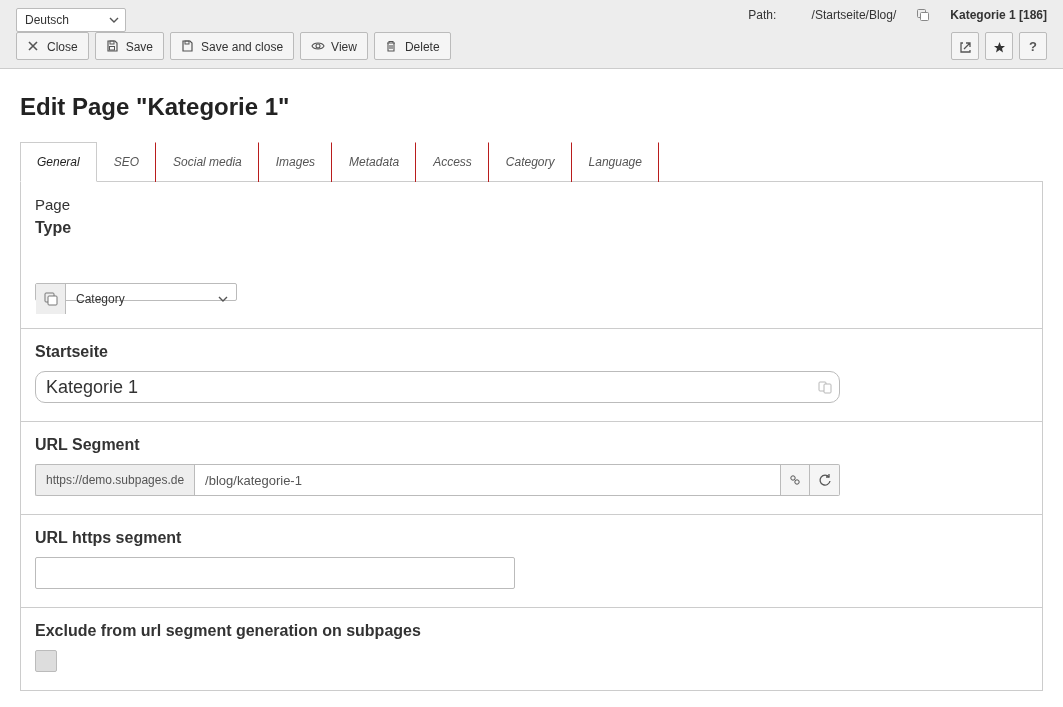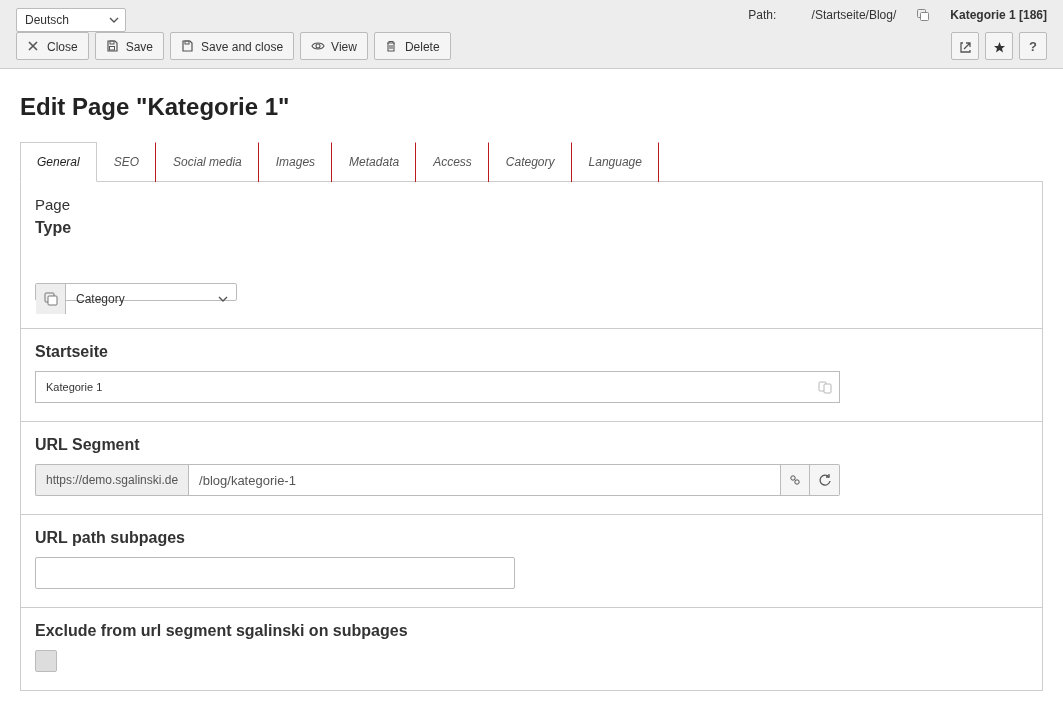--- a/index.html
+++ b/index.html
@@ -36,21 +36,21 @@
 .section { padding: 14px 14px 18px 14px; border-bottom: 1px solid #ccc; }
 .section:last-child { border-bottom: none; }
 .section-heading { font-size: 15px; font-weight: 400; color: #333; margin-bottom: 6px; }
 .label { font-size: 16px; font-weight: 700; color: #333; margin-bottom: 10px; display: block; }
 
 .type-select { display: inline-flex; align-items: flex-start; border: 1px solid #bbb; border-radius: 2px; background: #fff; height: 18px; margin-top: 36px; }
 .type-select .icon-box { width: 30px; height: 30px; display: flex; align-items: center; justify-content: center; background: #eee; border-right: 1px solid #bbb; }
 .type-select .sel-body { padding: 0 28px 0 10px; position: relative; min-width: 170px; height: 30px; display: flex; align-items: center; }
 .type-select .chev { position: absolute; right: 8px; top: 50%; transform: translateY(-50%); }
 
-.text-input { width: 100%; max-width: 805px; height: 32px; border: 1px solid #bbb; border-radius: 0; padding: 0 34px 0 10px; font-size: 11px; color: #333; background: #fff; position: relative; }
+.text-input { width: 100%; max-width: 805px; height: 32px; border: 1px solid #bbb; border-radius: 10px; padding: 0 34px 0 10px; font-size: 18px; color: #333; background: #fff; position: relative; }
 .input-wrap { position: relative; max-width: 805px; }
 .input-wrap .suffix-icon { position: absolute; right: 8px; top: 50%; transform: translateY(-50%); opacity: .6; }
 
 .url-group { display: flex; max-width: 805px; }
 .url-prefix { background: #eee; border: 1px solid #bbb; border-right: none; border-radius: 2px 0 0 2px; padding: 0 10px; height: 32px; display: flex; align-items: center; color: #555; font-size: 12px; }
 .url-input { flex: 1; height: 32px; border: 1px solid #bbb; border-right: none; padding: 0 10px; font-size: 13px; color: #555; background: #fff; }
 .url-btn { width: 30px; height: 32px; border: 1px solid #bbb; background: #f5f5f5; display: flex; align-items: center; justify-content: center; cursor: pointer; }
 .url-btn + .url-btn { border-left: none; }
 .url-btn:last-child { border-radius: 0 2px 2px 0; }
 
@@ -201,21 +201,21 @@
               <rect x="1" y="2" width="7" height="9" rx="1" fill="none" stroke="#888"></rect>
               <rect x="6" y="4" width="7" height="9" rx="1" fill="#fff" stroke="#888"></rect>
             </svg>
         </span>
       </div>
     </div>
 
     <div class="section">
       <label class="label">URL Segment</label>
       <div class="url-group">
-        <div class="url-prefix">https://demo.sgalinski.de</div>
+        <div class="url-prefix">https://demo.subpages.de</div>
         <input class="url-input" type="text" value="/blog/kategorie-1" style="">
         <button class="url-btn">
           <span>
             <svg width="14" height="14" viewBox="0 0 14 14">
                 <circle cx="5" cy="5" r="2.2" fill="none" stroke="#555"></circle>
                 <circle cx="9" cy="9" r="2.2" fill="none" stroke="#555"></circle>
                 <path d="M6.5 6.5 L7.5 7.5" stroke="#555"></path>
               </svg>
           </span>
         </button>
@@ -224,22 +224,22 @@
             <svg width="14" height="14" viewBox="0 0 14 14">
                 <path d="M11 4 A5 5 0 1 0 12 8" fill="none" stroke="#555" stroke-width="1.3"></path>
                 <path d="M11 1 L11 4 L8 4" fill="none" stroke="#555" stroke-width="1.3"></path>
               </svg>
           </span>
         </button>
       </div>
     </div>
 
     <div class="section">
-      <label class="label">URL path subpages</label>
+      <label class="label">URL https segment</label>
       <input class="small-input" type="text" value="" style="">
     </div>
 
     <div class="section">
-      <label class="label">Exclude from url segment sgalinski on subpages</label>
+      <label class="label">Exclude from url segment generation on subpages</label>
       <div class="check"></div>
     </div>
   </div>
 </div>
 
 </body></html>

